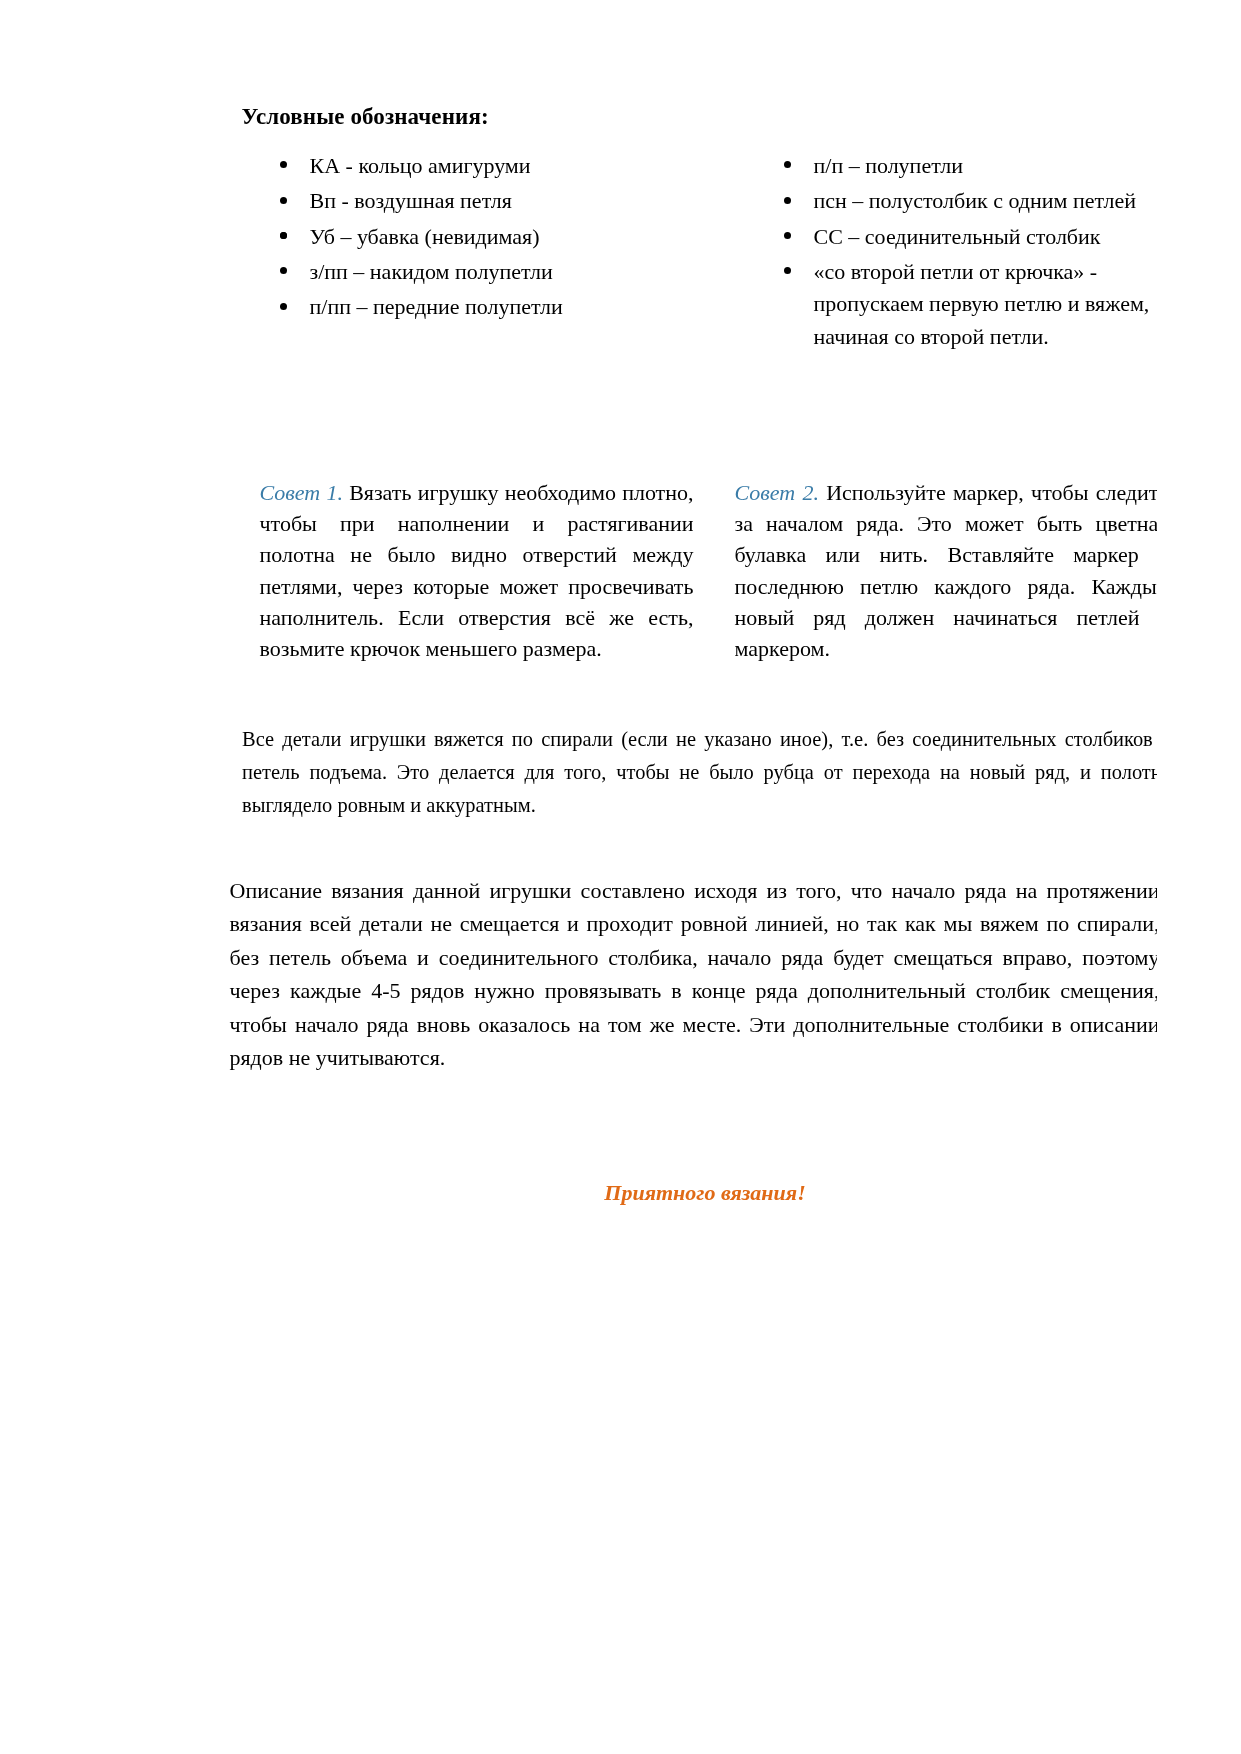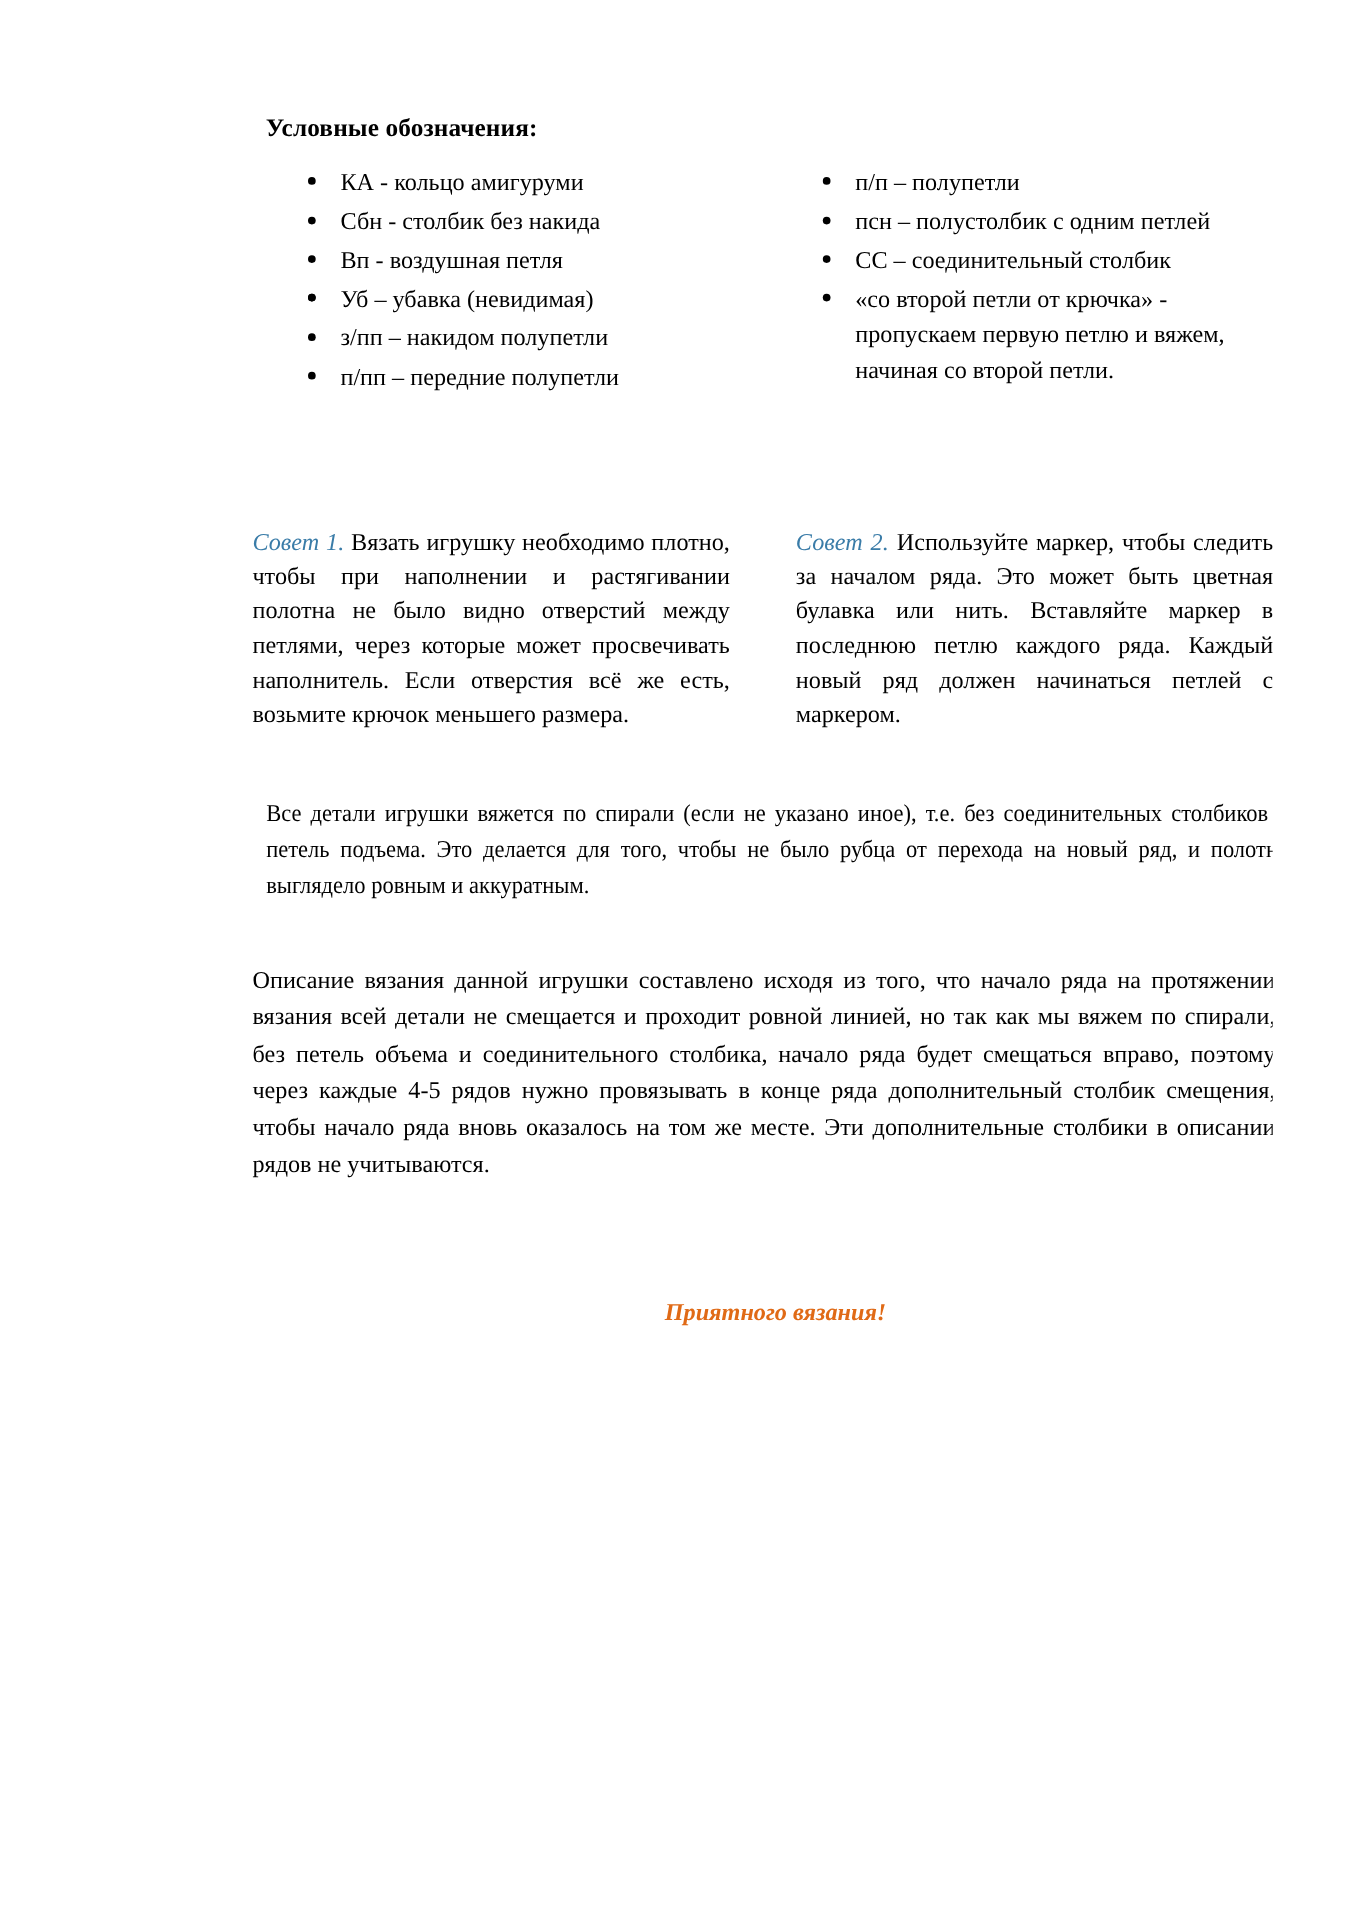--- a/index.html
+++ b/index.html
@@ -31,21 +31,21 @@
     line-height: 1.2;
   }
 
   
   .abbrev-columns {
     position: absolute;
     left: 157px;
     top: 150px;
     width: 930px;
     display: flex;
-    gap: 58px;
+    gap: 94px;
   }
   .abbrev-col {
     width: 410px;
   }
   ul.abbrev-list {
     list-style: none;
     margin: 0;
     padding: 0;
   }
   ul.abbrev-list > li {
@@ -61,25 +61,25 @@
     top: 0.52em;
     width: 7px;
     height: 7px;
     background: #000;
     border-radius: 50%;
   }
 
   
   .tips {
     position: absolute;
-    left: 145px;
+    left: 175px;
     top: 477px;
     width: 930px;
     display: flex;
-    gap: 60px;
+    gap: 41px;
   }
   .tip {
     width: 434px;
     font-size: 22px;
     line-height: 1.42;
     text-align: justify;
     text-justify: inter-word;
   }
   .tip-label {
     font-style: italic;
@@ -136,24 +136,20 @@
   <div class="abbrev-columns">
 
     <div class="abbrev-col">
       <ul class="abbrev-list">
         <li>
           <span class="bullet-dot"></span>
           <span>КА - кольцо амигуруми</span>
         </li>
         <li>
           <span class="bullet-dot"></span>
-          <span>Сбн - столбик без накида</span>
-        </li>
-        <li>
-          <span class="bullet-dot"></span>
           <span>Вп - воздушная петля</span>
         </li>
         <li>
           <span class="bullet-dot"></span>
         </li>
         <li>
           <span class="bullet-dot"></span>
           <span>Уб – убавка (невидимая)</span>
         </li>
         <li>

